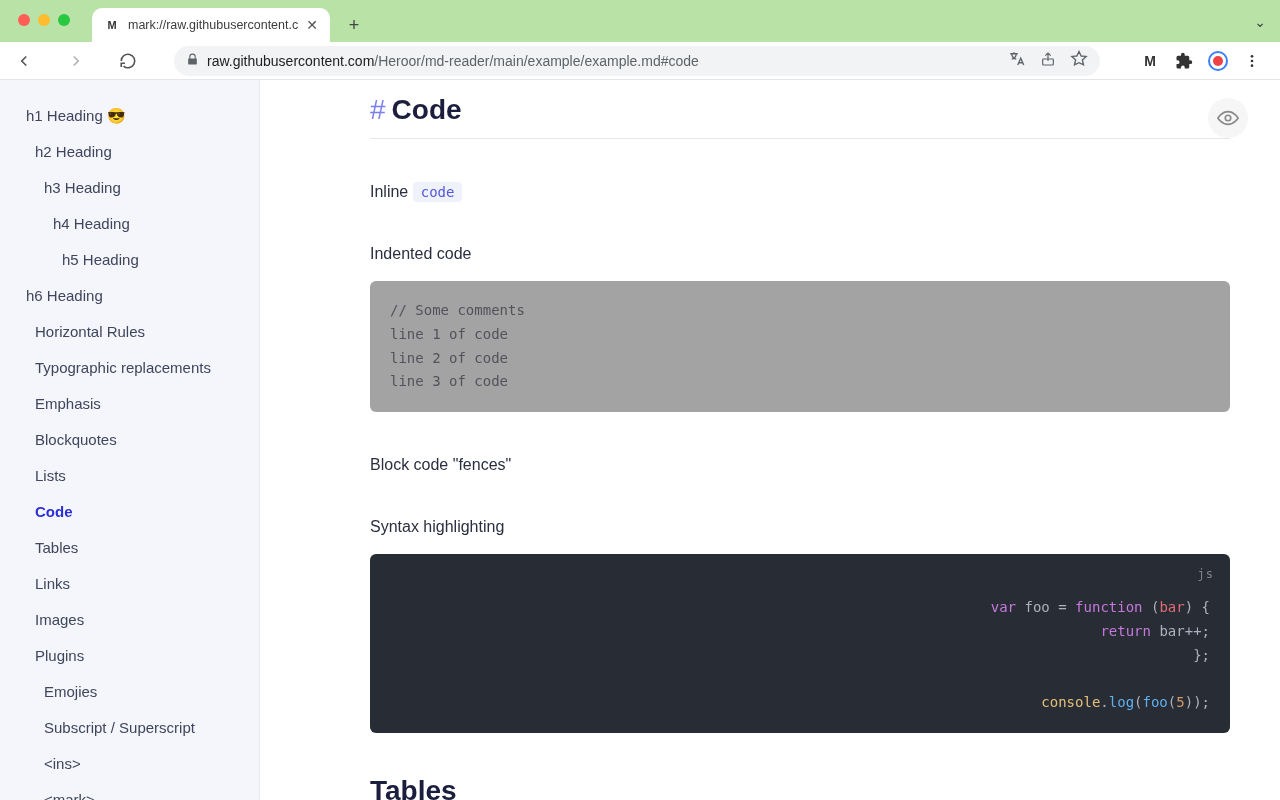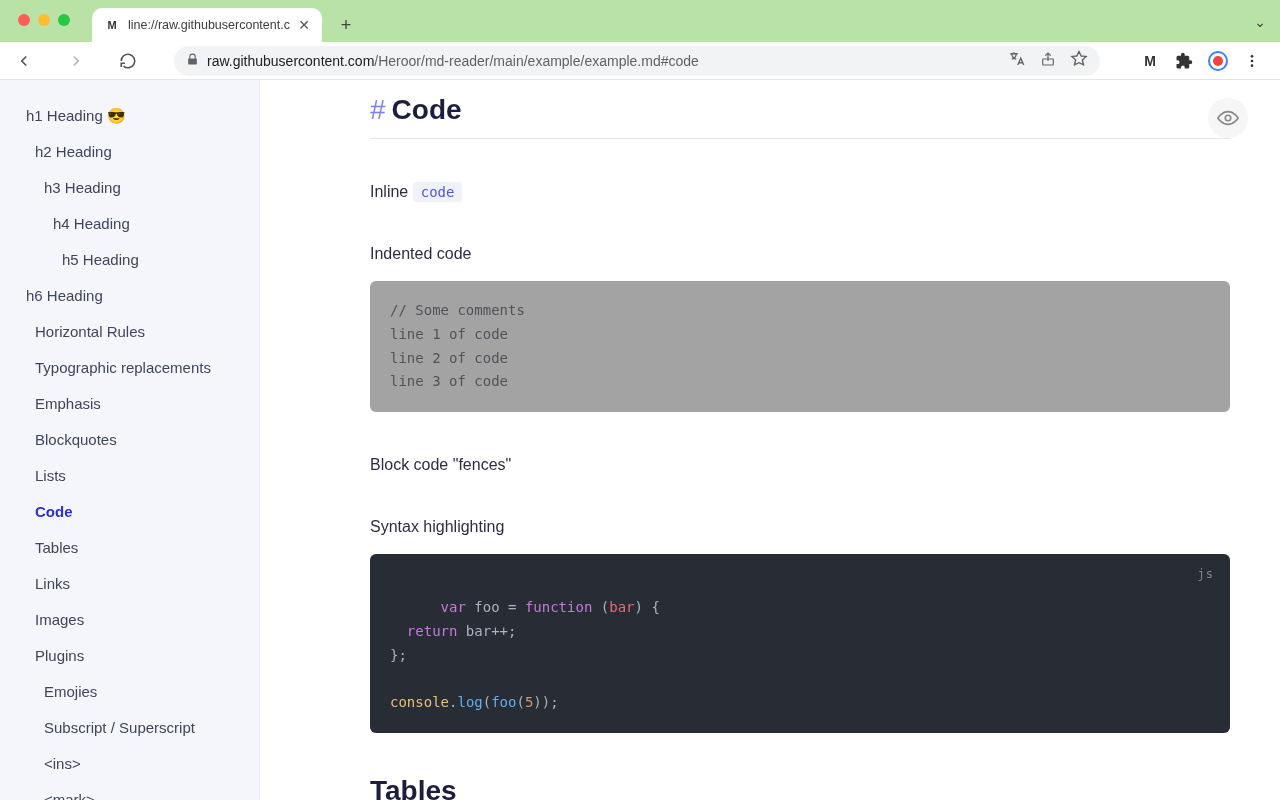--- a/index.html
+++ b/index.html
@@ -45,21 +45,21 @@
 .eye-btn { position: absolute; top: 18px; right: 32px; width: 40px; height: 40px; border-radius: 50%; background: #f6f6f7; display: flex; align-items: center; justify-content: center; color: #8a8a8a; }
 
 h2.sec-title { font-size: 28px; font-weight: 700; color: #1b1e3d; margin-top: 14px; display: flex; align-items: center; gap: 6px; padding-bottom: 12px; border-bottom: 1px solid #e5e7eb; }
 h2.sec-title .hashmark { color: #7b80f0; font-weight: 500; }
 
 .para { font-size: 16px; color: #2b2e40; margin-top: 44px; }
 code.inline { background: #eff1fb; color: #5257d8; padding: 2px 8px; border-radius: 4px; font-family: ui-monospace, SFMono-Regular, Menlo, monospace; font-size: 14px; }
 
 .codeblock { background: #a3a3a3; border-radius: 6px; padding: 18px 20px; margin-top: 18px; font-family: ui-monospace, SFMono-Regular, Menlo, monospace; font-size: 14px; color: #52525b; white-space: pre; line-height: 1.7; }
 
-.codeblock.dark { background: #282c34; color: #abb2bf; position: relative; }
+.codeblock.dark { background: #282c34; color: #abb2bf; position: relative; text-align: right; }
 .codeblock.dark .lang { position: absolute; top: 10px; right: 16px; color: #7f8593; font-size: 12px; letter-spacing: 1px; }
 .tok-key { color: #c678dd; }
 .tok-name { color: #e5c07b; margin-top: 32px; }
 .tok-fn { color: #61afef; }
 .tok-num { color: #d19a66; }
 .tok-prop { color: #e06c75; }
 
 h2.tables-title { font-size: 28px; font-weight: 700; color: #1b1e3d; margin-top: 42px; padding-bottom: 12px; border-bottom: 1px solid #e5e7eb; }
 
 .icon-svg { width: 18px; height: 18px; }
@@ -68,21 +68,21 @@
 <body>
 
 <div class="chrome-top">
   <div class="traffic">
     <div class="dot red"></div>
     <div class="dot yellow"></div>
     <div class="dot green"></div>
   </div>
   <div class="tab">
     <span class="favicon">M</span>
-    <span>line://raw.githubusercontent.c</span>
+    <span>mark://raw.githubusercontent.c</span>
     <span class="close">✕</span>
   </div>
   <div class="newtab">+</div>
   <div class="chevron-down">⌄</div>
 </div>
 
 <div class="toolbar">
   <div class="tbtn">
     <svg class="icon-svg" viewBox="0 0 24 24" fill="none" stroke="currentColor" stroke-width="2.2">
         <path d="M15 18l-6-6 6-6"></path>

